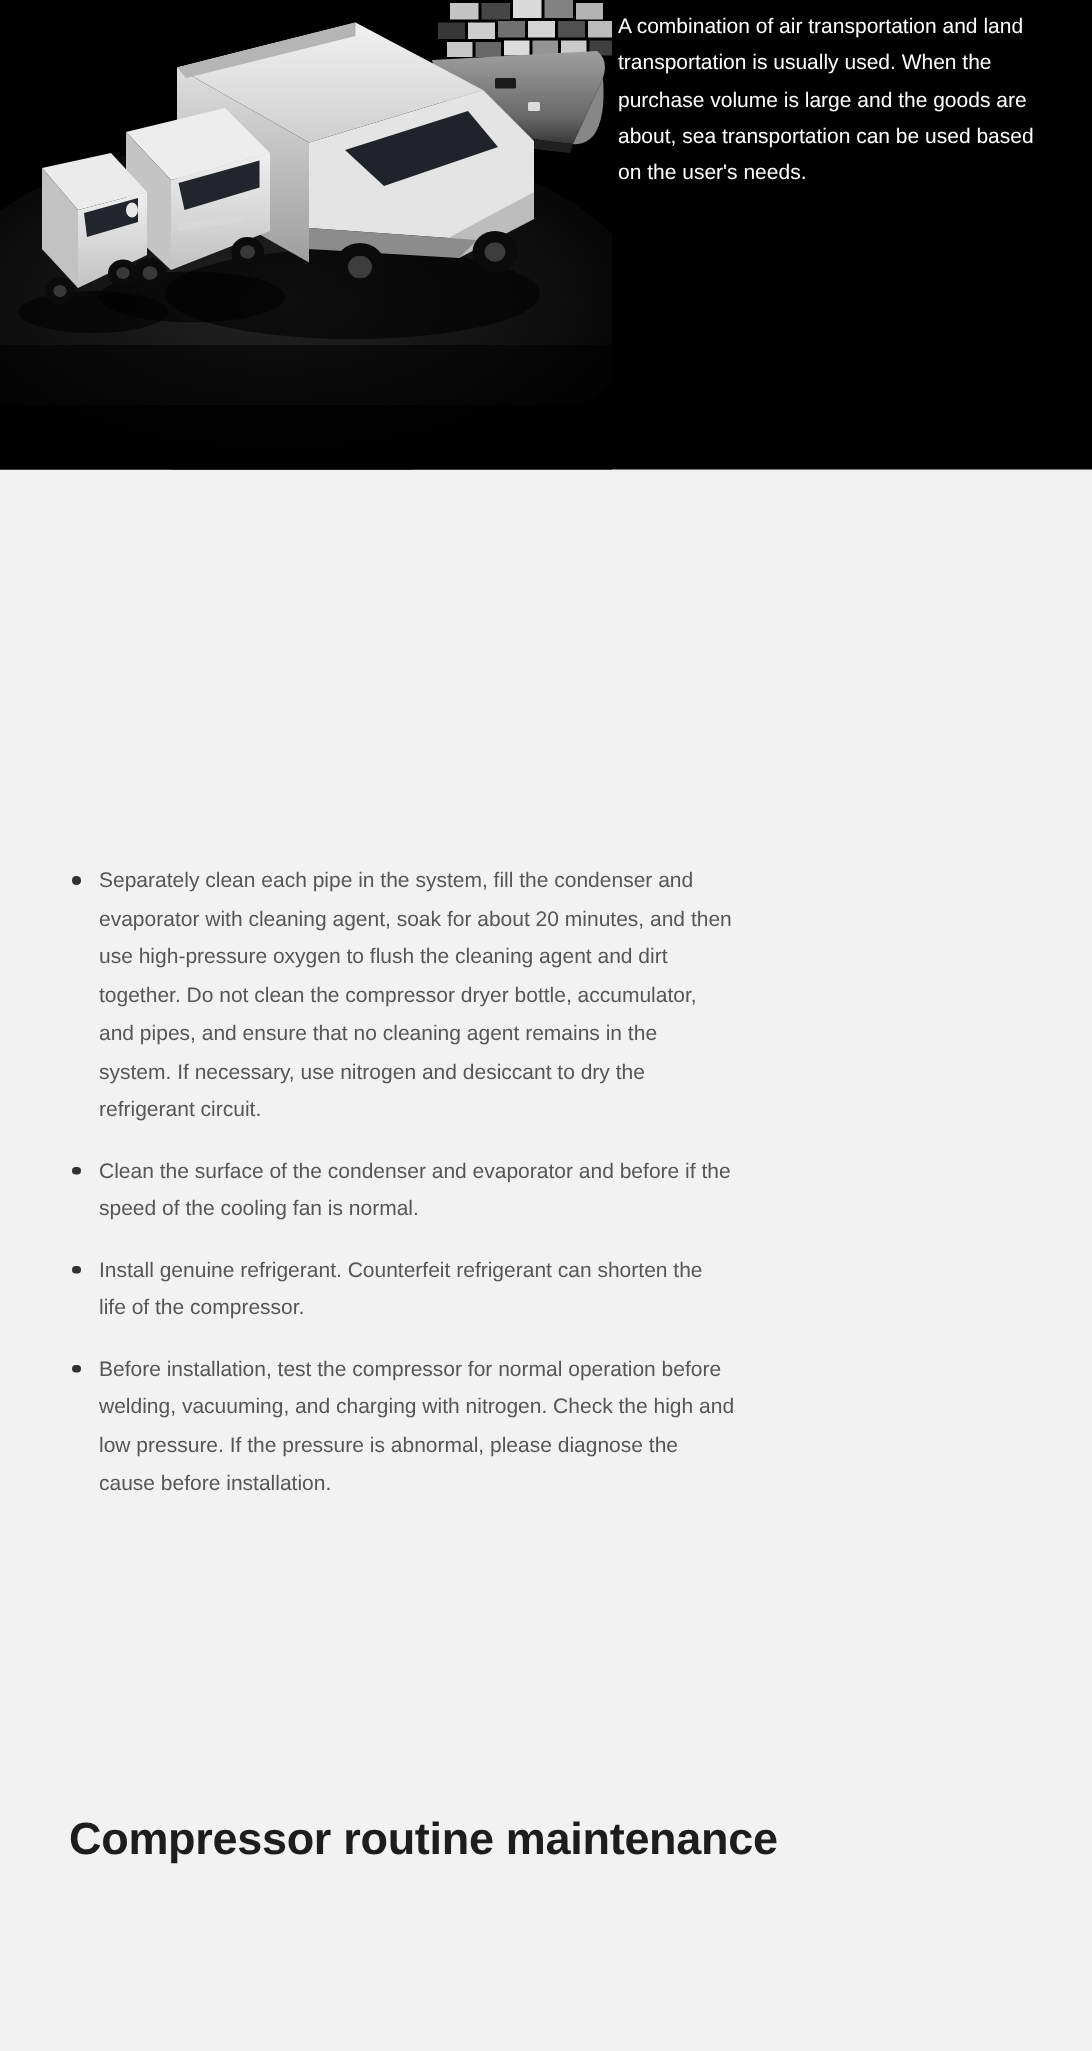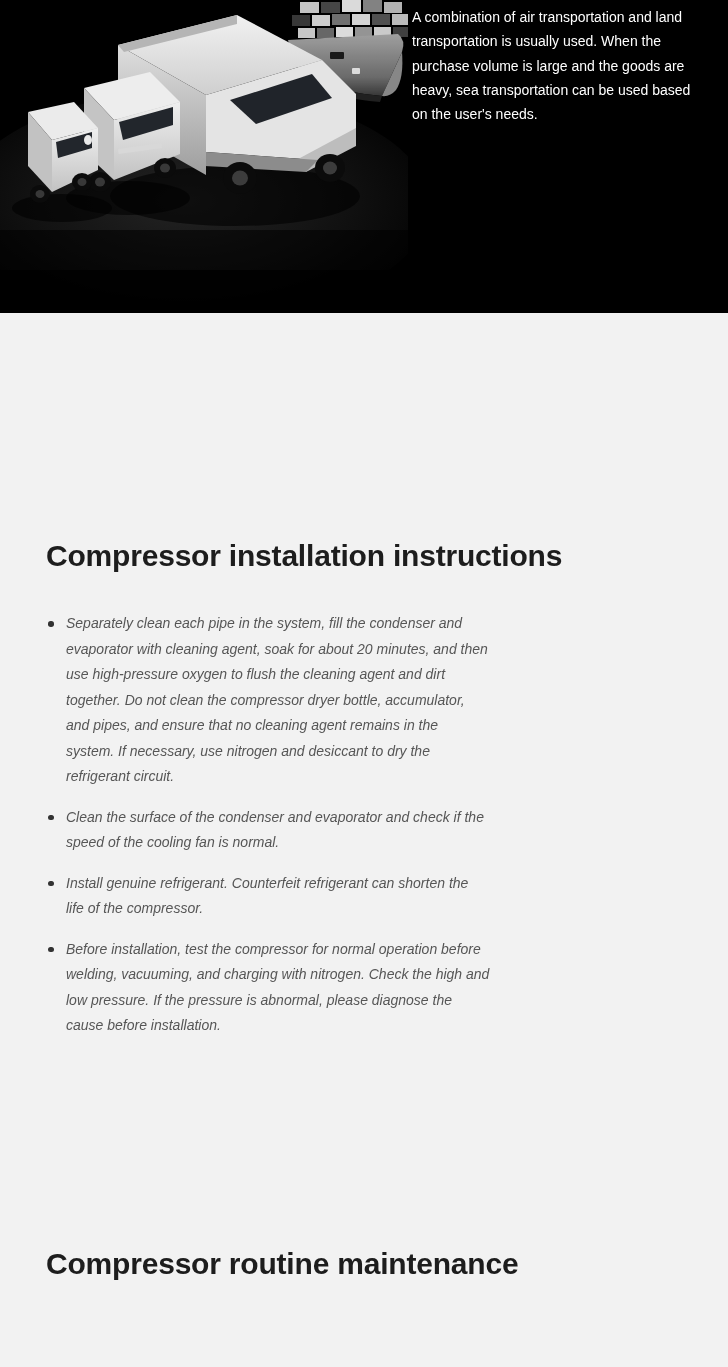--- a/index.html
+++ b/index.html
@@ -40,21 +40,20 @@
     font-size: 30px;
     line-height: 37px;
     font-weight: 700;
     color: #1d1d1d;
     letter-spacing: -0.2px;
   }
   .bullet-list {
     list-style: none;
     margin: 37px 0 0 2px;
     padding: 0;
-    font-style: italic;
   }
   .bullet-list li {
     position: relative;
     width: 424px;
     padding-left: 18px;
     margin: 0 0 15px 0;
     font-size: 14px;
     line-height: 25.5px;
     color: #565656;
   }
@@ -174,29 +173,28 @@
           <ellipse cx="40" cy="194" rx="4.5" ry="4" fill="#383838"></ellipse>
           <ellipse cx="82" cy="182" rx="10" ry="9" fill="#0b0b0b"></ellipse>
           <ellipse cx="82" cy="182" rx="4.5" ry="4" fill="#383838"></ellipse>
         </g>
 
         <rect x="0" y="230" width="408" height="83" fill="#000000" opacity="0.55"></rect>
         <rect x="0" y="270" width="408" height="43" fill="#000000" opacity="0.8"></rect>
       </svg>
     </div>
 
-    <p class="hero-text">A combination of air transportation and land transportation is usually used. When the purchase volume is large and the goods are heavy, sea transportation can be used based on the user's needs.</p>
+    <p class="hero-text">A combination of air transportation and land transportation is usually used. When the purchase volume is large and the goods are about, sea transportation can be used based on the user's needs.</p>
   </section>
 
   <section class="section-installation">
-    <h1 class="section-title">Compressor installation instructions</h1>
 
     <ul class="bullet-list">
       <li>Separately clean each pipe in the system, fill the condenser and evaporator with cleaning agent, soak for about 20 minutes, and then use high-pressure oxygen to flush the cleaning agent and dirt together. Do not clean the compressor dryer bottle, accumulator, and pipes, and ensure that no cleaning agent remains in the system. If necessary, use nitrogen and desiccant to dry the refrigerant circuit.</li>
-      <li>Clean the surface of the condenser and evaporator and check if the speed of the cooling fan is normal.</li>
+      <li>Clean the surface of the condenser and evaporator and before if the speed of the cooling fan is normal.</li>
       <li>Install genuine refrigerant. Counterfeit refrigerant can shorten the life of the compressor.</li>
       <li>Before installation, test the compressor for normal operation before welding, vacuuming, and charging with nitrogen. Check the high and low pressure. If the pressure is abnormal, please diagnose the cause before installation.</li>
     </ul>
   </section>
 
   <section class="section-maintenance">
     <h1 class="section-title">Compressor routine maintenance</h1>
   </section>
 
 </div>

